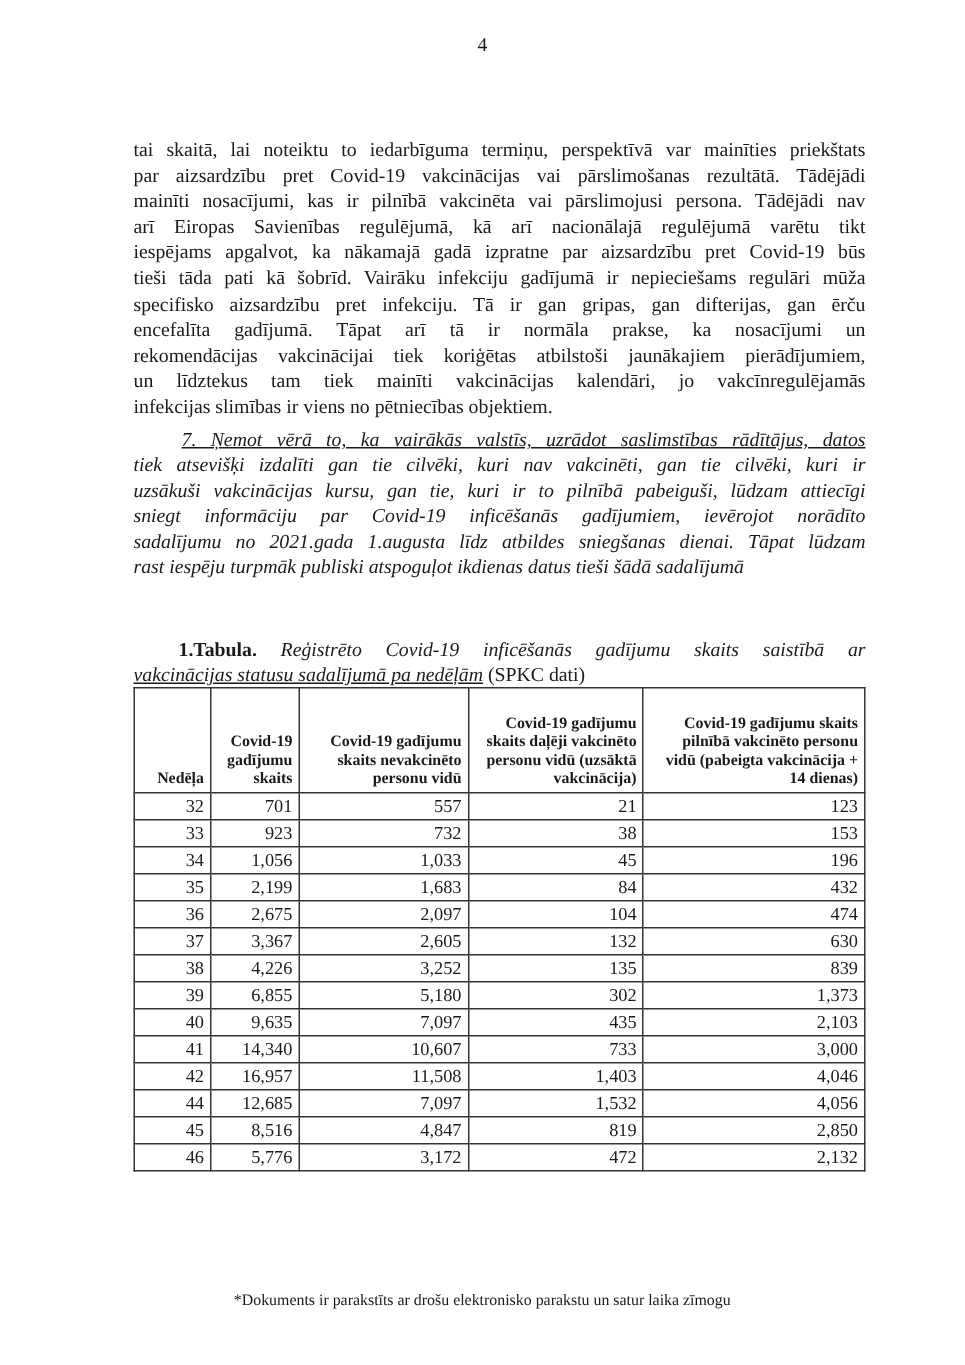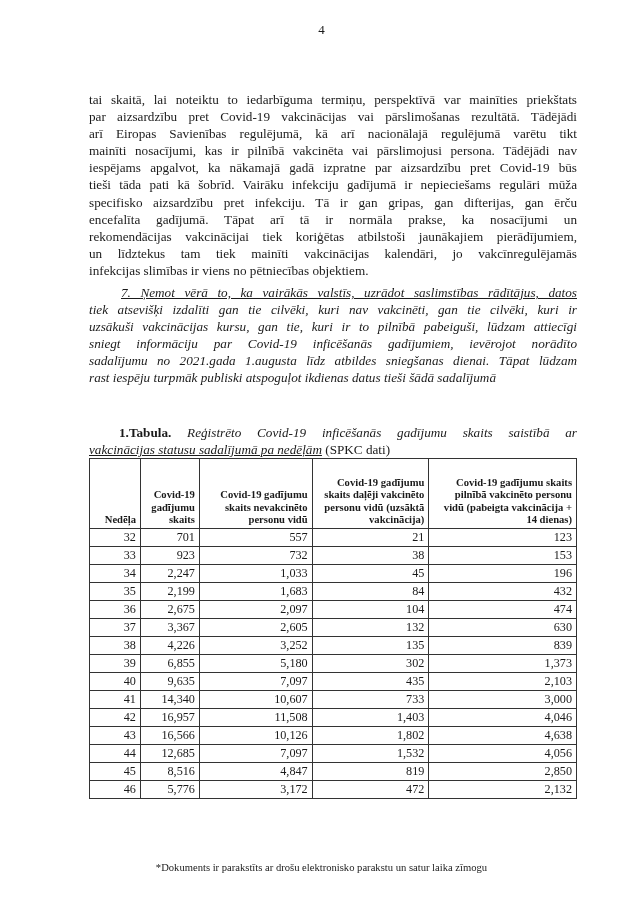--- a/index.html
+++ b/index.html
@@ -29,22 +29,22 @@
   .footer { position: absolute; top: 862px; left: 0; width: 643px; text-align: center; font-size: 10.6px; }
 </style>
 </head>
 <body>
 
 <div class="page-num">4</div>
 
 <div class="para p1">
   <span class="line">tai skaitā, lai noteiktu to iedarbīguma termiņu, perspektīvā var mainīties priekštats</span>
   <span class="line">par aizsardzību pret Covid-19 vakcinācijas vai pārslimošanas rezultātā. Tādējādi</span>
+  <span class="line">mainīti nosacījumi, kas ir pilnībā vakcinēta vai pārslimojusi persona. Tādējādi nav</span>
   <span class="line">arī Eiropas Savienības regulējumā, kā arī nacionālajā regulējumā varētu tikt</span>
-  <span class="line">mainīti nosacījumi, kas ir pilnībā vakcinēta vai pārslimojusi persona. Tādējādi nav</span>
   <span class="line">iespējams apgalvot, ka nākamajā gadā izpratne par aizsardzību pret Covid-19 būs</span>
   <span class="line">tieši tāda pati kā šobrīd. Vairāku infekciju gadījumā ir nepieciešams regulāri mūža</span>
   <span class="line">specifisko aizsardzību pret infekciju. Tā ir gan gripas, gan difterijas, gan ērču</span>
   <span class="line">encefalīta gadījumā. Tāpat arī tā ir normāla prakse, ka nosacījumi un</span>
   <span class="line">rekomendācijas vakcinācijai tiek koriģētas atbilstoši jaunākajiem pierādījumiem,</span>
   <span class="line">un līdztekus tam tiek mainīti vakcinācijas kalendāri, jo vakcīnregulējamās</span>
   <span class="line last">infekcijas slimības ir viens no pētniecības objektiem.</span>
 </div>
 
 <div class="para p2">
@@ -88,21 +88,21 @@
       </tr>
       <tr>
         <td>33</td>
         <td>923</td>
         <td>732</td>
         <td>38</td>
         <td>153</td>
       </tr>
       <tr>
         <td>34</td>
-        <td>2,247</td>
+        <td>1,056</td>
         <td>1,033</td>
         <td>45</td>
         <td>196</td>
       </tr>
       <tr>
         <td>35</td>
         <td>2,199</td>
         <td>1,683</td>
         <td>84</td>
         <td>432</td>
@@ -150,27 +150,20 @@
         <td>3,000</td>
       </tr>
       <tr>
         <td>42</td>
         <td>16,957</td>
         <td>11,508</td>
         <td>1,403</td>
         <td>4,046</td>
       </tr>
       <tr>
-        <td>43</td>
-        <td>16,566</td>
-        <td>10,126</td>
-        <td>1,802</td>
-        <td>4,638</td>
-      </tr>
-      <tr>
         <td>44</td>
         <td>12,685</td>
         <td>7,097</td>
         <td>1,532</td>
         <td>4,056</td>
       </tr>
       <tr>
         <td>45</td>
         <td>8,516</td>
         <td>4,847</td>

